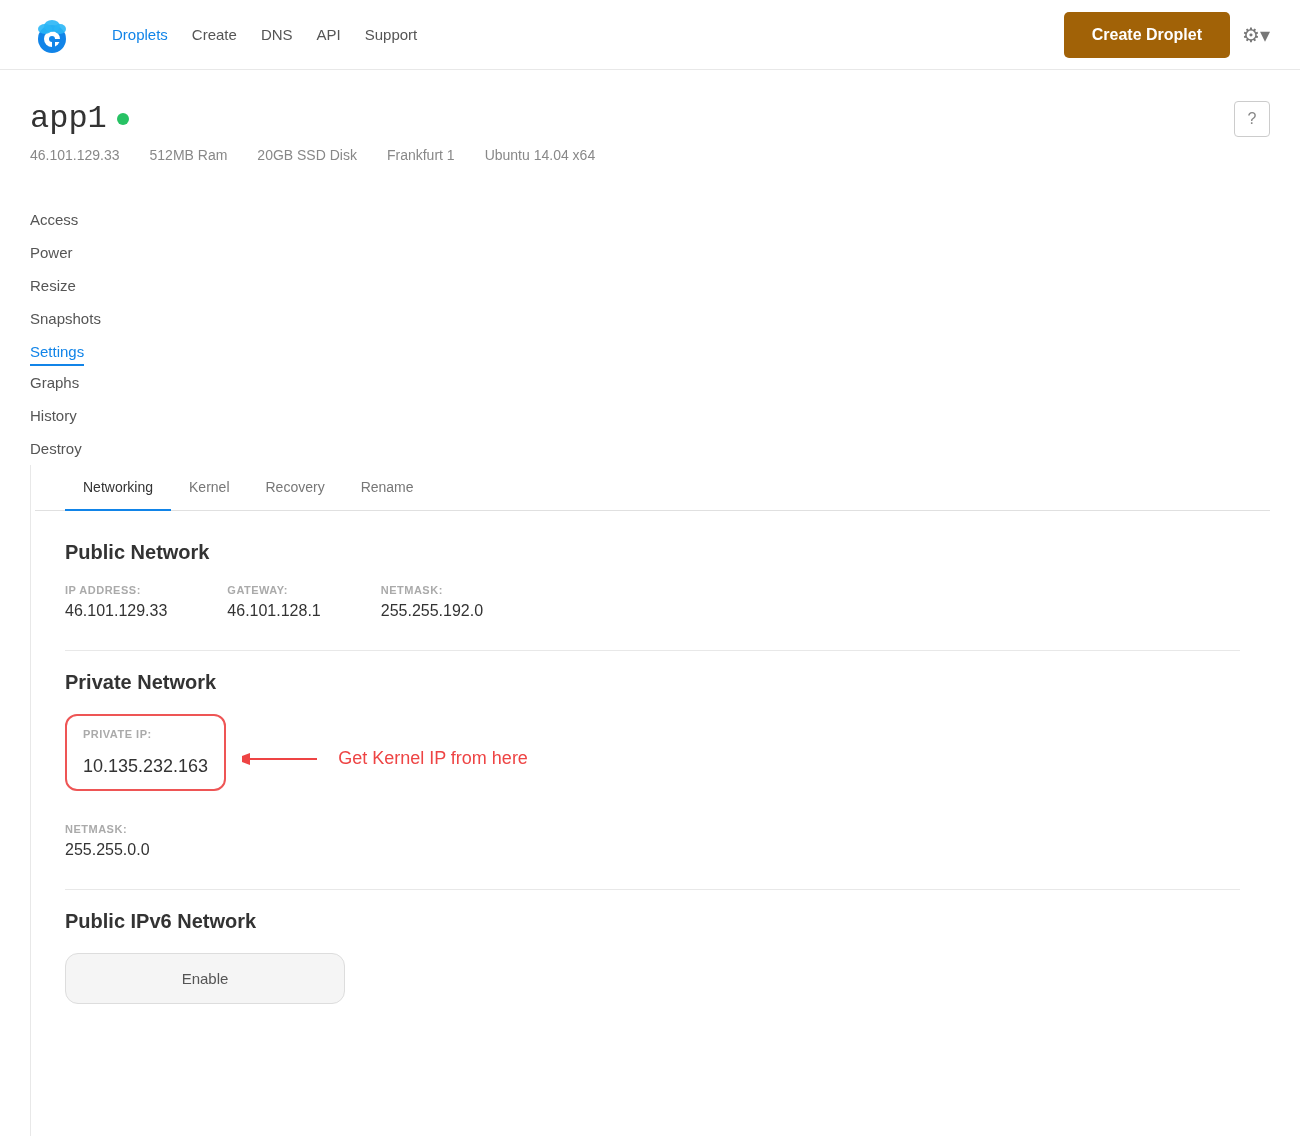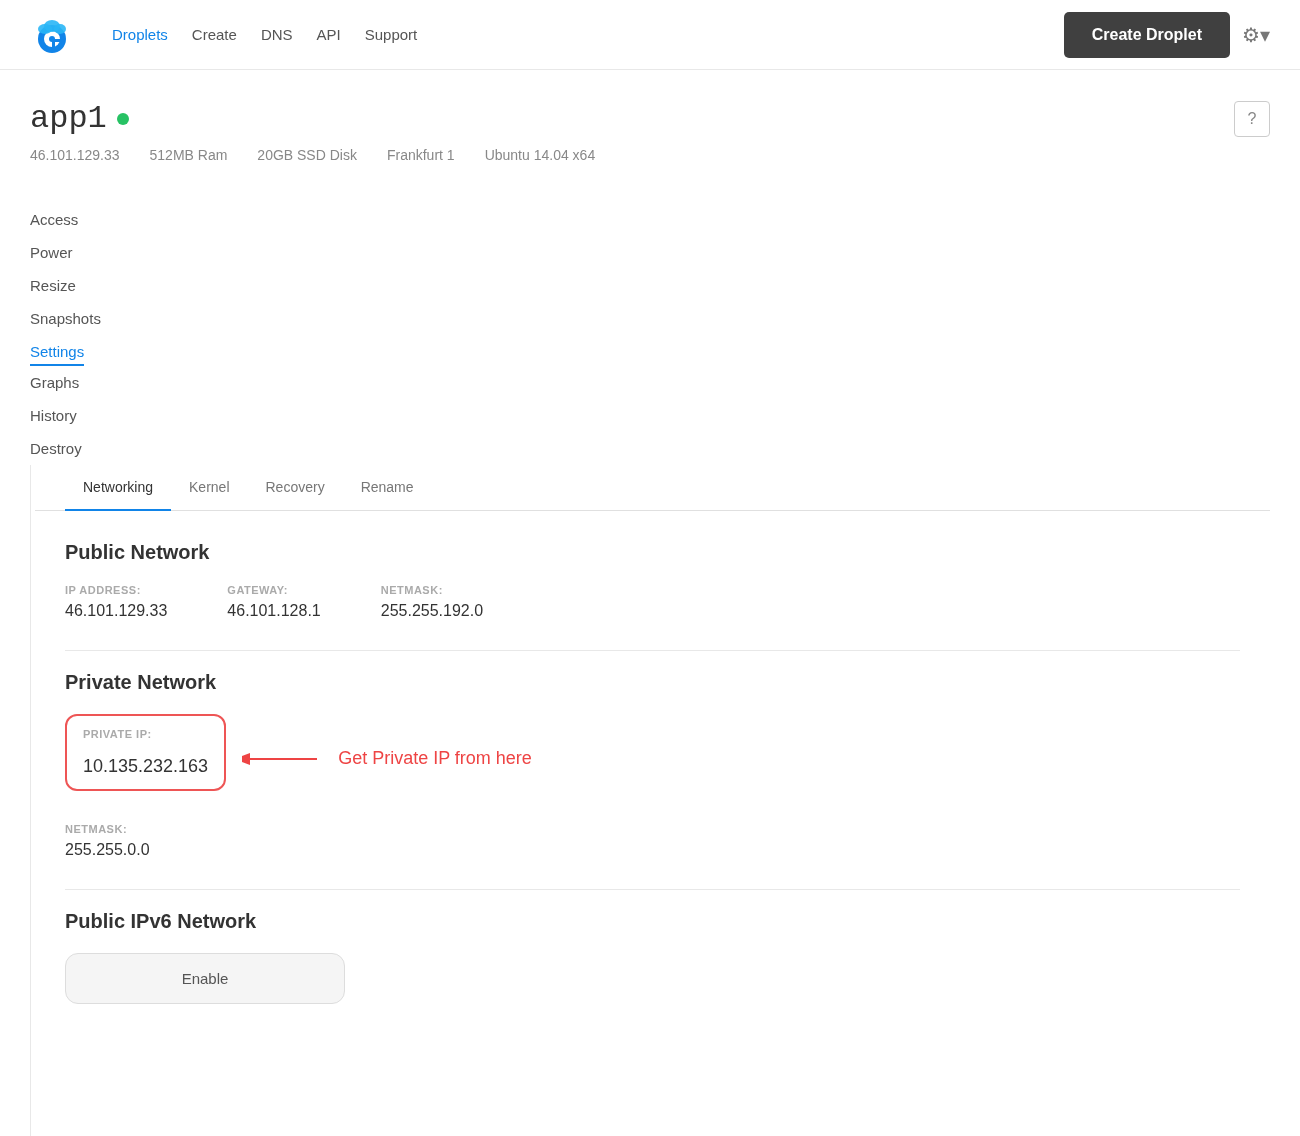--- a/index.html
+++ b/index.html
@@ -6,21 +6,21 @@
     body { font-family: -apple-system, BlinkMacSystemFont, 'Segoe UI', Helvetica, Arial, sans-serif; background: #fff; color: #333; font-size: 14px; }
 
     
     .header { display: flex; align-items: center; padding: 0 30px; height: 70px; border-bottom: 1px solid #e8e8e8; }
     .logo { display: flex; align-items: center; margin-right: 30px; }
     .logo-icon { width: 44px; height: 44px; margin-right: 8px; }
     .nav { display: flex; align-items: flex-start; gap: 24px; flex: 1; }
     .nav-item { text-decoration: none; color: #555; font-size: 15px; font-weight: 400; }
     .nav-item.active { color: #1184e8; }
     .header-right { display: flex; align-items: center; gap: 12px; margin-left: auto; }
-    .create-btn { background: #404040; color: #fff; border: none; padding: 14px 28px; border-radius: 5px; font-size: 16px; font-weight: 600; cursor: pointer; white-space: nowrap; }
+    .create-btn { background: #a16207; color: #fff; border: none; padding: 14px 28px; border-radius: 5px; font-size: 16px; font-weight: 600; cursor: pointer; white-space: nowrap; }
 
     
     .page { padding: 30px 30px 30px 30px; }
 
     
     .droplet-title { display: flex; align-items: center; gap: 10px; margin-bottom: 10px; }
     .droplet-name { font-size: 32px; font-weight: 300; color: #333; font-family: Liberation Mono, monospace; }
     .status-dot { width: 12px; height: 12px; background: #27c264; border-radius: 50%; display: inline-block; }
     .help-btn { margin-left: auto; width: 36px; height: 36px; border: 1px solid #ccc; border-radius: 4px; display: flex; align-items: center; justify-content: center; color: #888; font-size: 16px; cursor: pointer; background: #fff; }
 
@@ -171,21 +171,21 @@
               </div>
 
               <svg width="80" height="30" viewBox="0 0 80 30">
                 <defs>
                   <marker id="arrowhead" markerWidth="8" markerHeight="6" refX="0" refY="3" orient="auto">
                     <polygon points="0 0, 8 3, 0 6" fill="#e44"></polygon>
                   </marker>
                 </defs>
                 <line x1="75" y1="15" x2="8" y2="15" stroke="#e44" stroke-width="2" marker-end="url(#arrowhead)"></line>
               </svg>
-              <span class="annotation-text">Get Private IP from here</span>
+              <span class="annotation-text">Get Kernel IP from here</span>
             </div>
           </div>
 
           <div class="fields-row">
             <div class="field-group">
               <span class="field-label">NETMASK:</span>
               <span class="field-value">255.255.0.0</span>
             </div>
           </div>
         </div>

